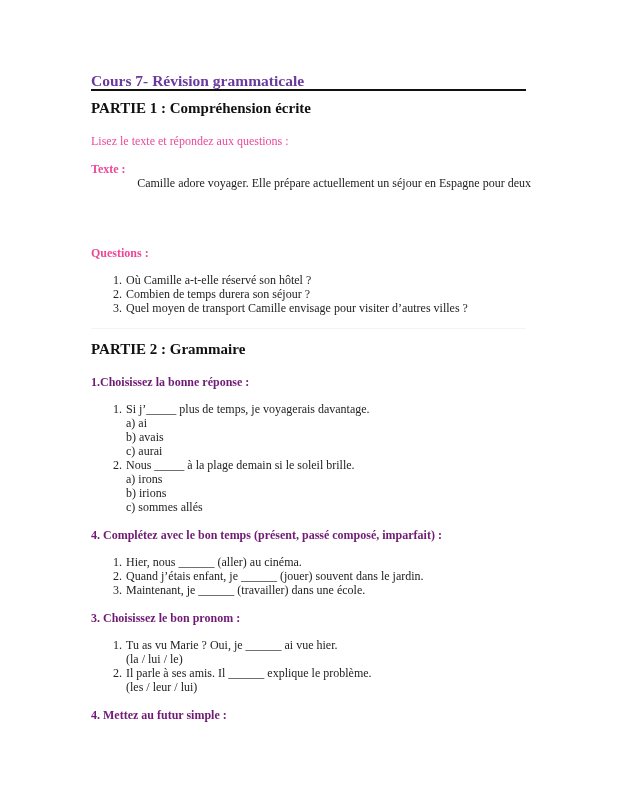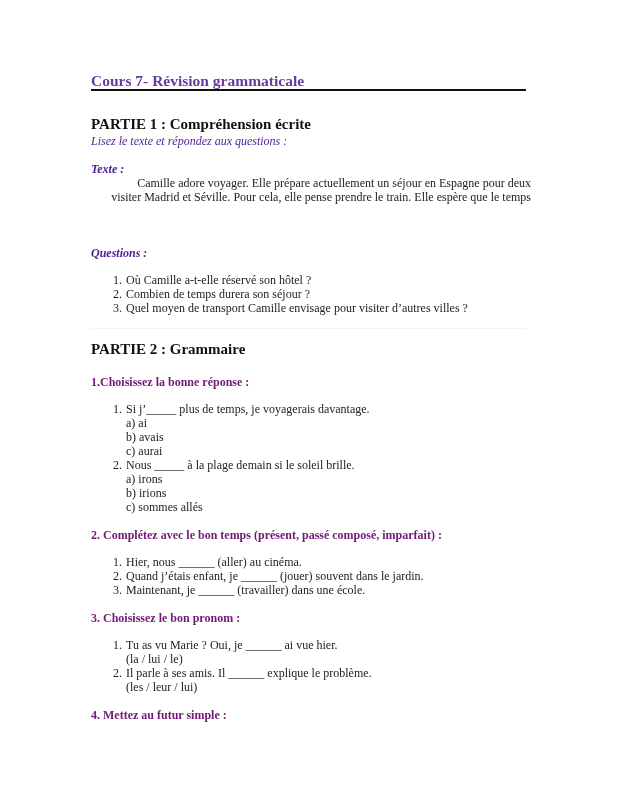--- a/index.html
+++ b/index.html
@@ -3,45 +3,44 @@
 <meta charset="utf-8">
 <style>
   html, body { margin: 0; padding: 0; background: #ffffff; }
   body { width: 618px; height: 800px; position: relative; overflow: hidden;
          font-family: "Liberation Serif", serif; color: #1a1a1a; }
   .page { position: absolute; left: 91px; top: 0; width: 435px; }
   .abs { position: absolute; left: 0; white-space: nowrap; }
   .title { top: 72px; font-size: 15.5px; font-weight: bold; color: #6a3a9e; }
   .title-rule { position: absolute; left: 0; top: 89px; width: 435px; height: 1.5px; background: #111; }
   .h1 { font-size: 15px; font-weight: bold; color: #111; }
-  .p { font-size: 12px; line-height: 14px; color: #4c1d95; font-style: italic; }
+  .p { font-size: 12px; line-height: 14px; color: #ec4899; }
   .b { font-weight: bold; }
   .h3 { font-size: 12px; font-weight: bold; color: #701a75; }
   .para { position: absolute; left: 0; top: 176px; width: 440px; font-size: 12px; line-height: 14px; color: #222; white-space: normal; }
   .para div { white-space: nowrap; text-align: right; }
   .faint-rule { position: absolute; left: 0; top: 328px; width: 435px; height: 1px; background: #f4f4f4; }
   .li { position: absolute; font-size: 12px; line-height: 14px; color: #222; white-space: nowrap; }
   .num { position: absolute; left: 17px; width: 14px; text-align: right; }
   .txt { position: absolute; left: 35px; }
 </style>
 </head>
 <body>
 
 <div class="page">
 
   <div class="abs title">Cours 7- Révision grammaticale</div>
   <div class="title-rule"></div>
 
-  <div class="abs h1" style="top:116px">PARTIE 1 : Compréhension écrite</div>
+  <div class="abs h1" style="top:100px">PARTIE 1 : Compréhension écrite</div>
   <div class="abs p" style="top:134px">Lisez le texte et répondez aux questions :</div>
 
   <div class="abs p b" style="top:162px">Texte :</div>
   <div class="para">
     <div>Camille adore voyager. Elle prépare actuellement un séjour en Espagne pour deux</div>
-    <div>visiter Madrid et Séville. Pour cela, elle pense prendre le train. Elle espère que le temps</div>
   </div>
 
   <div class="abs p b" style="top:246px">Questions :</div>
 
   <div class="li" style="top:273px">
     <span class="num">1.</span>
     <span class="txt">Où Camille a-t-elle réservé son hôtel ?</span>
   </div>
   <div class="li" style="top:287px">
     <span class="num">2.</span>
@@ -79,21 +78,21 @@
   <div class="li" style="top:472px">
       <span class="txt">a) irons</span>
     </div>
   <div class="li" style="top:486px">
       <span class="txt">b) irions</span>
     </div>
   <div class="li" style="top:500px">
       <span class="txt">c) sommes allés</span>
     </div>
 
-  <div class="abs h3" style="top:528px">2. Complétez avec le bon temps (présent, passé composé, imparfait) :</div>
+  <div class="abs h3" style="top:528px">4. Complétez avec le bon temps (présent, passé composé, imparfait) :</div>
 
   <div class="li" style="top:555px">
     <span class="num">1.</span>
     <span class="txt">Hier, nous ______ (aller) au cinéma.</span>
   </div>
   <div class="li" style="top:569px">
     <span class="num">2.</span>
     <span class="txt">Quand j’étais enfant, je ______ (jouer) souvent dans le jardin.</span>
   </div>
   <div class="li" style="top:583px">

